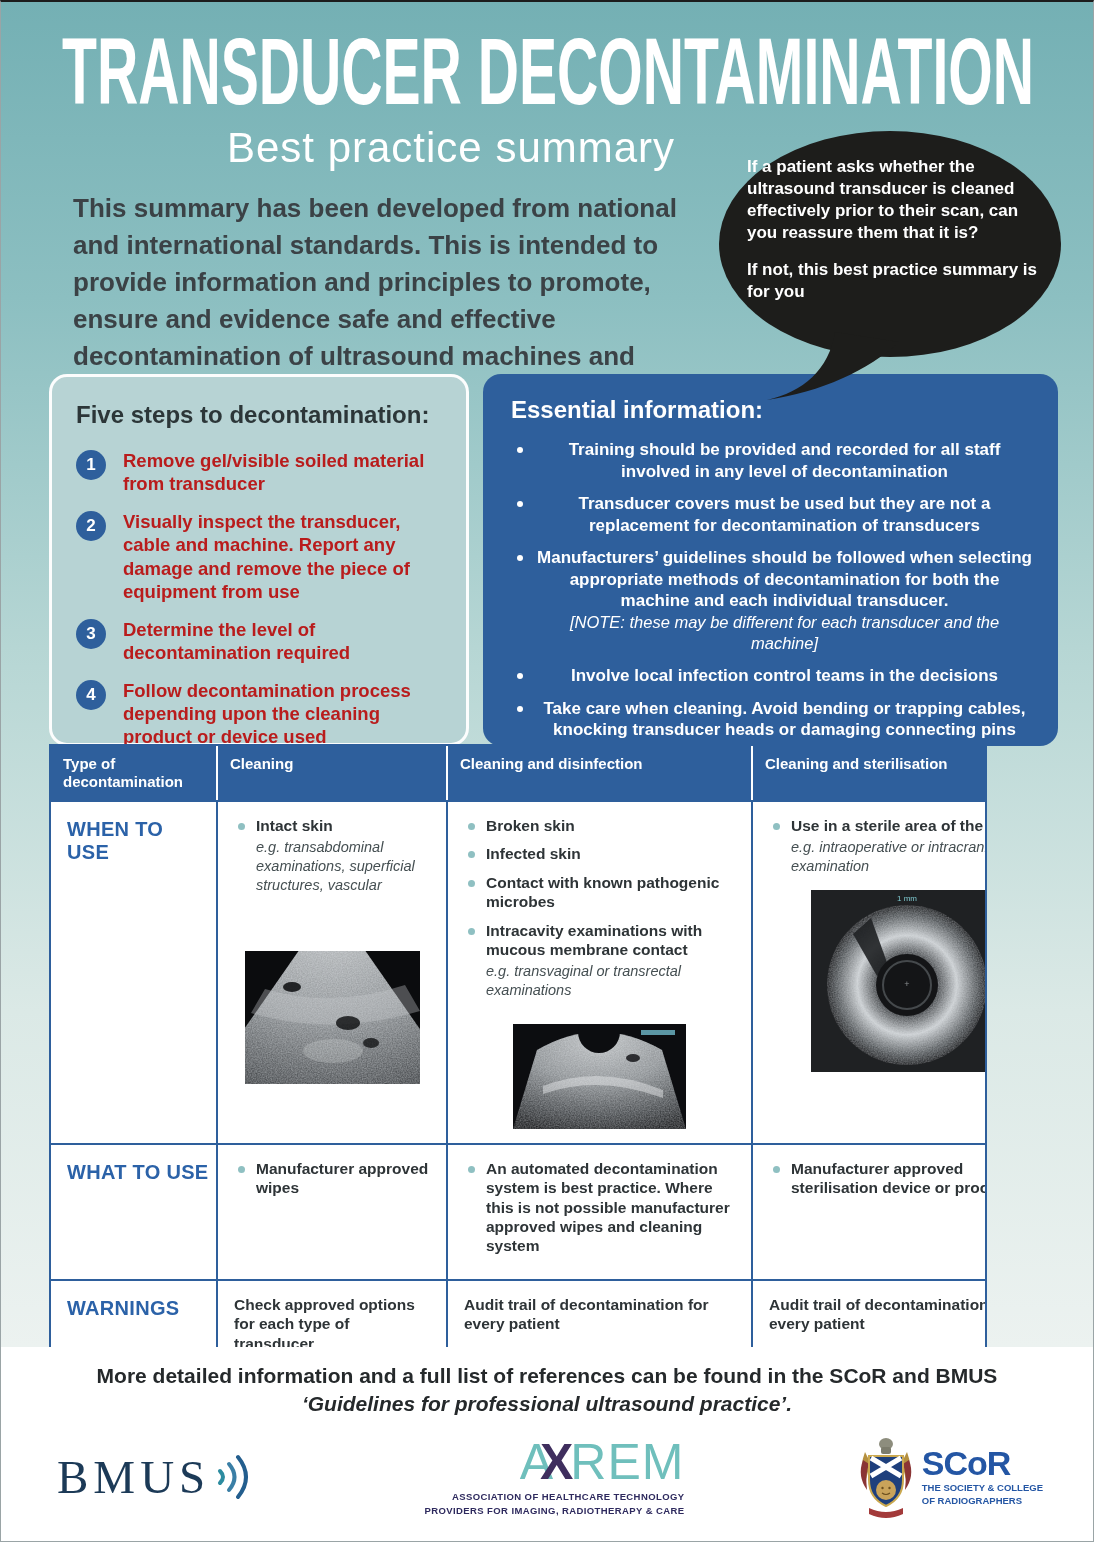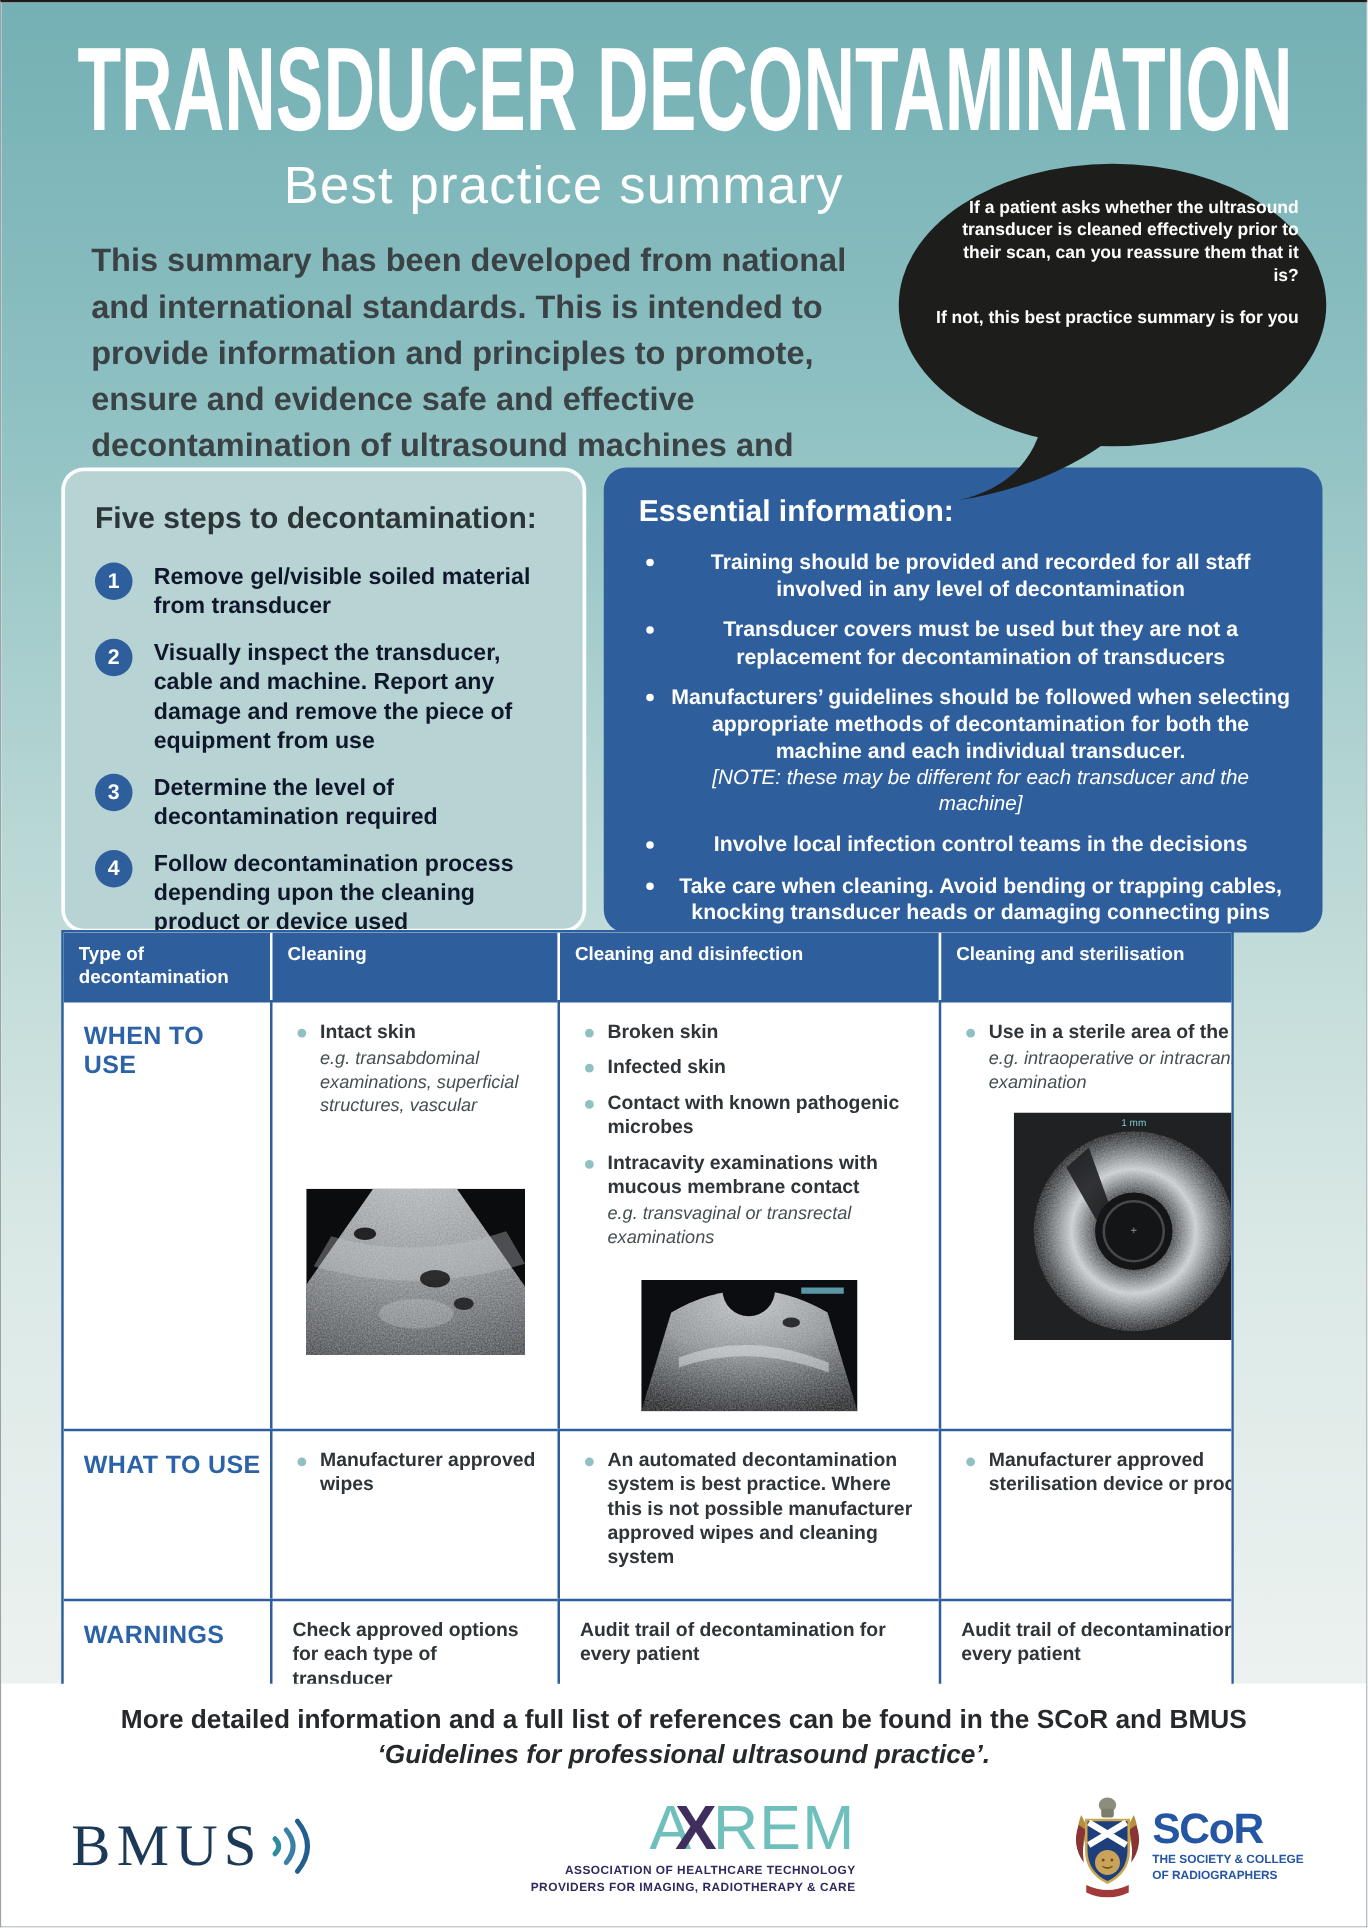--- a/index.html
+++ b/index.html
@@ -14,34 +14,34 @@
   .title-svg { position:absolute; top:22px; left:0; }
   .subtitle { position:absolute; top:122px; left:0; width:900px; text-align:center; color:#ffffff;
               font-size:42px; font-weight:400; letter-spacing:1px; }
 
   .intro { position:absolute; top:188px; left:72px; width:630px; color:#3b4246;
            font-size:26px; line-height:1.42; font-weight:600; }
 
   
   .bubble { position:absolute; left:716px; top:128px; width:348px; height:272px; z-index:5; }
   .bubble svg { position:absolute; inset:0; }
-  .bubble-text { position:absolute; left:30px; right:26px; top:26px; text-align:right; color:#fff;
-                 font-size:14px; font-weight:700; line-height:1.3; }
+  .bubble-text { position:absolute; left:30px; right:26px; top:26px; text-align:left; color:#fff;
+                 font-size:17px; font-weight:700; line-height:1.3; }
   .bubble-text p + p { margin-top:15px; }
 
   
   .steps-box { position:absolute; left:48px; top:372px; width:420px; height:372px;
                background:#b7d3d4; border:3px solid rgba(255,255,255,.95); border-radius:18px;
                padding:24px 24px 0 24px; }
   .steps-box h2 { font-size:24px; font-weight:700; color:#2c3638; margin-bottom:20px; }
   .steps-box ol { list-style:none; }
   .steps-box li { display:flex; gap:17px; margin-bottom:15px; align-items:flex-start; }
   .step-num { flex:none; width:30px; height:30px; border-radius:50%; background:#2e5f9c; color:#fff;
               font-size:17px; font-weight:700; text-align:center; line-height:30px; margin-top:1px; }
-  .step-txt { font-size:18.5px; font-weight:700; color:#0f172a; line-height:1.25; }
+  .step-txt { font-size:18.5px; font-weight:700; color:#b91c1c; line-height:1.25; }
 
   
   .essential-box { position:absolute; left:482px; top:372px; width:575px; height:372px;
                    background:#2e5f9c; border-radius:18px; padding:22px 26px 0 28px; }
   .essential-box h2 { font-size:24px; font-weight:700; color:#fff; margin-bottom:15px; }
   .essential-box ul { list-style:none;text-align:center; }
   .essential-box li { position:relative; padding-left:26px; color:#fff; font-size:17px; font-weight:600;
                       line-height:1.27; margin-bottom:11px; }
   .essential-box li::before { content:""; position:absolute; left:6px; top:8px; width:6px; height:6px;
                               border-radius:50%; background:#fff; }

